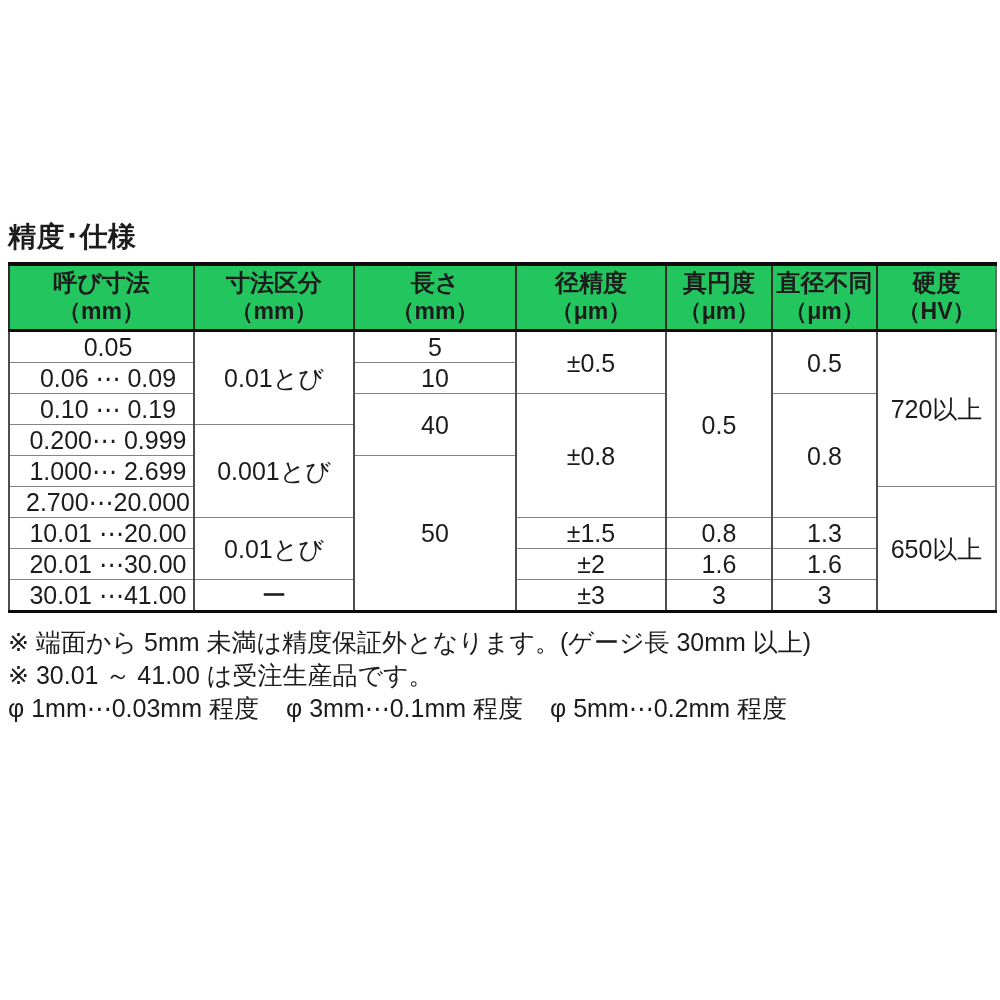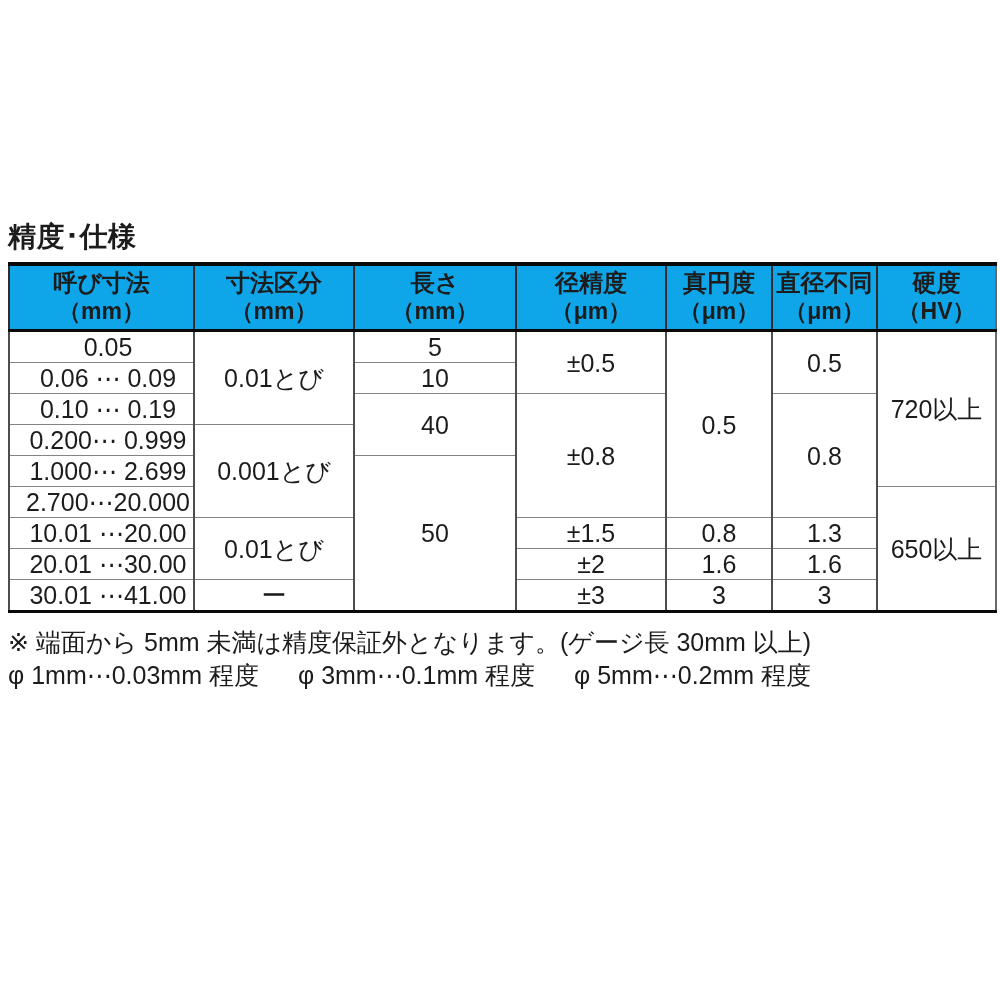--- a/index.html
+++ b/index.html
@@ -29,21 +29,21 @@
   table.spec {
     width: 987px;
     border-collapse: collapse;
     table-layout: fixed;
     border-top: 4px solid #0a0a0a;
     border-bottom: 3px solid #0a0a0a;
     border-left: 2px solid #3f3f3f;
     border-right: 2px solid #6a6a6a;
   }
   table.spec th {
-    background: #0ea5e9;
+    background: #22c55e;
     border-bottom: 3px solid #0a0a0a;
     border-left: 2px solid #2d2d2d;
     padding: 3px 0 4px 0;
     font-weight: 700;
     vertical-align: middle;
   }
   .h-title { font-size: 24px; line-height: 1.2; }
   .h-unit  { font-size: 23px; line-height: 1.2; }
   table.spec td {
     border-left: 2px solid #4d4d4d;
@@ -63,21 +63,21 @@
   }
   .notes {
     margin-top: 13px;
     font-size: 25px;
     font-weight: 400;
   }
   .note-line { line-height: 33px; white-space: nowrap; }
   .chamfer-heading { line-height: 34px; margin-left: -4px; white-space: nowrap; }
   .chamfer-row {
     display: flex;
-    gap: 39px;
+    gap: 27px;
     line-height: 33px;
     white-space: nowrap;
   }
 </style>
 </head>
 <body>
 
 <div class="page">
 
   <h1 class="page-title">精度･仕様</h1>
@@ -174,20 +174,21 @@
         <td>ー</td>
         <td>±3</td>
         <td>3</td>
         <td>3</td>
       </tr>
     </tbody>
   </table>
 
   <div class="notes">
     <div class="note-line">※ 端面から 5mm 未満は精度保証外となります。(ゲージ長 30mm 以上)</div>
+    <div class="note-line">※ 30.01 ～ 41.00 は受注生産品です。</div>
     <div class="chamfer-row">
       <span>φ 1mm⋯0.03mm 程度</span>
       <span>φ 3mm⋯0.1mm 程度</span>
       <span>φ 5mm⋯0.2mm 程度</span>
     </div>
   </div>
 
 </div>
 
 </body></html>

